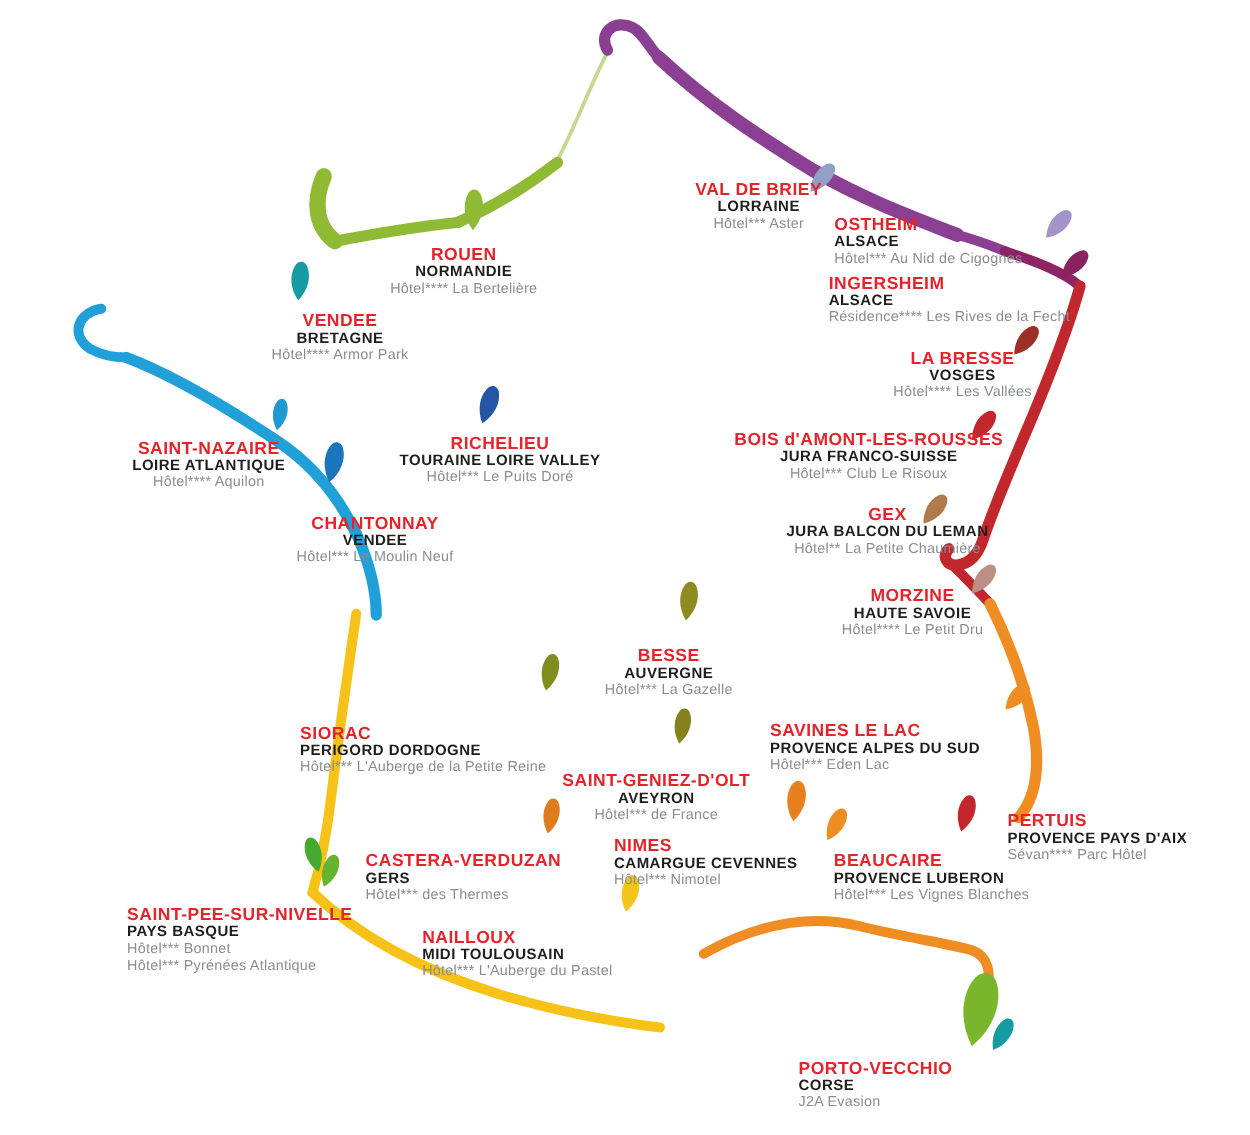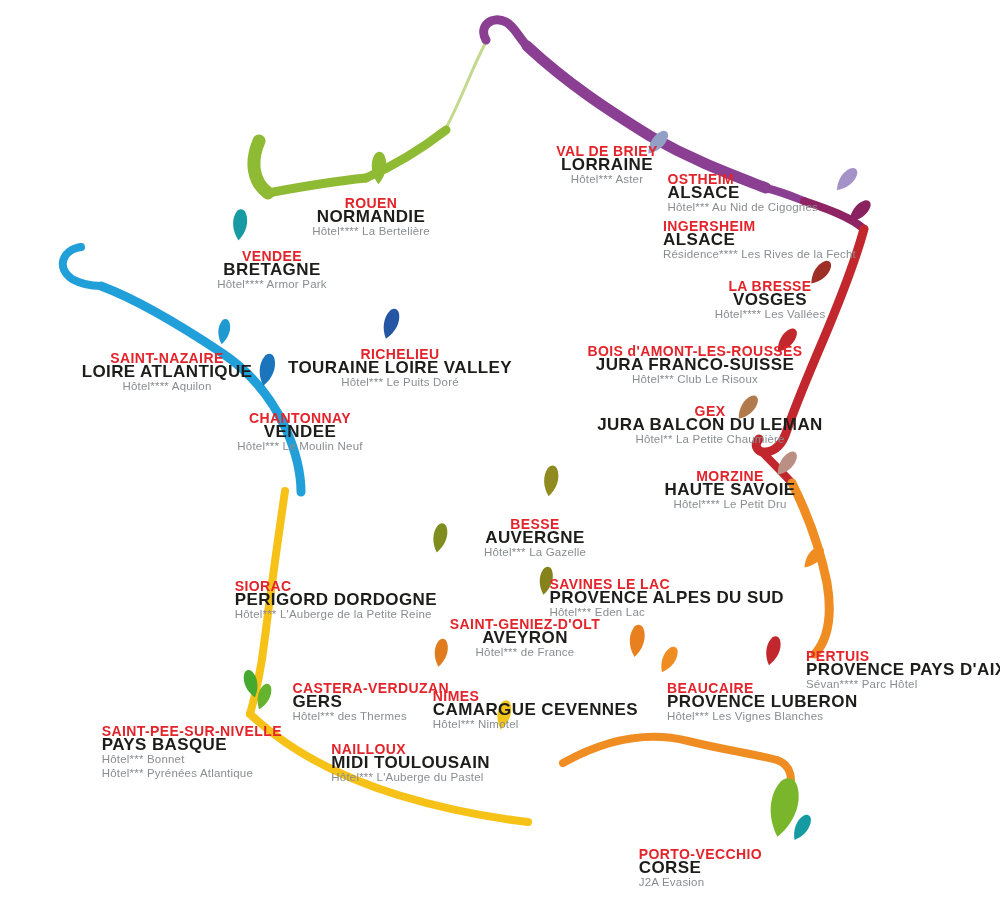--- a/index.html
+++ b/index.html
@@ -5,21 +5,21 @@
   html,body{margin:0;padding:0;background:#ffffff;}
   #stage{position:relative;width:1000px;height:908px;background:#ffffff;overflow:hidden;
          font-family:"Liberation Sans",sans-serif;}
   #map-svg{position:absolute;left:0;top:0;width:1000px;height:908px;}
   #labels{position:absolute;left:0;top:0;width:1000px;height:908px;pointer-events:none;}
   .loc{position:absolute;white-space:nowrap;line-height:14px;pointer-events:auto;}
   .loc.align-center{transform:translateX(-50%);text-align:center;}
   .loc.align-right{text-align:left;}
   .loc.align-left{text-align:left;}
   .city{color:#e3242b;font-weight:700;font-size:14px;letter-spacing:.4px;}
-  .region{color:#1d1d1b;font-weight:700;font-size:17px;letter-spacing:.4px;}
+  .region{color:#1d1d1b;font-weight:700;font-size:12px;letter-spacing:.4px;}
   .hotel{color:#8a8d90;font-weight:400;font-size:11.5px;letter-spacing:.2px;}
 </style>
 </head>
 <body>
 
 <div id="stage">
 
   <svg id="map-svg" viewBox="0 0 1000 908" xmlns="http://www.w3.org/2000/svg">
     <g fill="none" stroke-linecap="round" stroke-linejoin="round">
 
@@ -155,21 +155,21 @@
       <div class="loc align-center" style="top: 617px; left: 525px;">
       <div class="city">SAINT-GENIEZ-D'OLT</div>
     <div class="region">AVEYRON</div>
         <div class="hotel">Hôtel*** de France</div>
       </div>
       <div class="loc align-left" style="top: 649px; left: 806px;">
       <div class="city">PERTUIS</div>
     <div class="region">PROVENCE PAYS D'AIX</div>
         <div class="hotel">Sévan**** Parc Hôtel</div>
       </div>
-      <div class="loc align-right" style="top: 669px; right: 362px; margin-top: 20px;">
+      <div class="loc align-right" style="top: 669px; right: 362px;">
       <div class="city">NIMES</div>
     <div class="region">CAMARGUE CEVENNES</div>
         <div class="hotel">Hôtel*** Nimotel</div>
       </div>
       <div class="loc align-left" style="top: 681px; left: 667px;">
       <div class="city">BEAUCAIRE</div>
     <div class="region">PROVENCE LUBERON</div>
         <div class="hotel">Hôtel*** Les Vignes Blanches</div>
       </div>
       <div class="loc align-right" style="top: 681px; right: 551px;">

